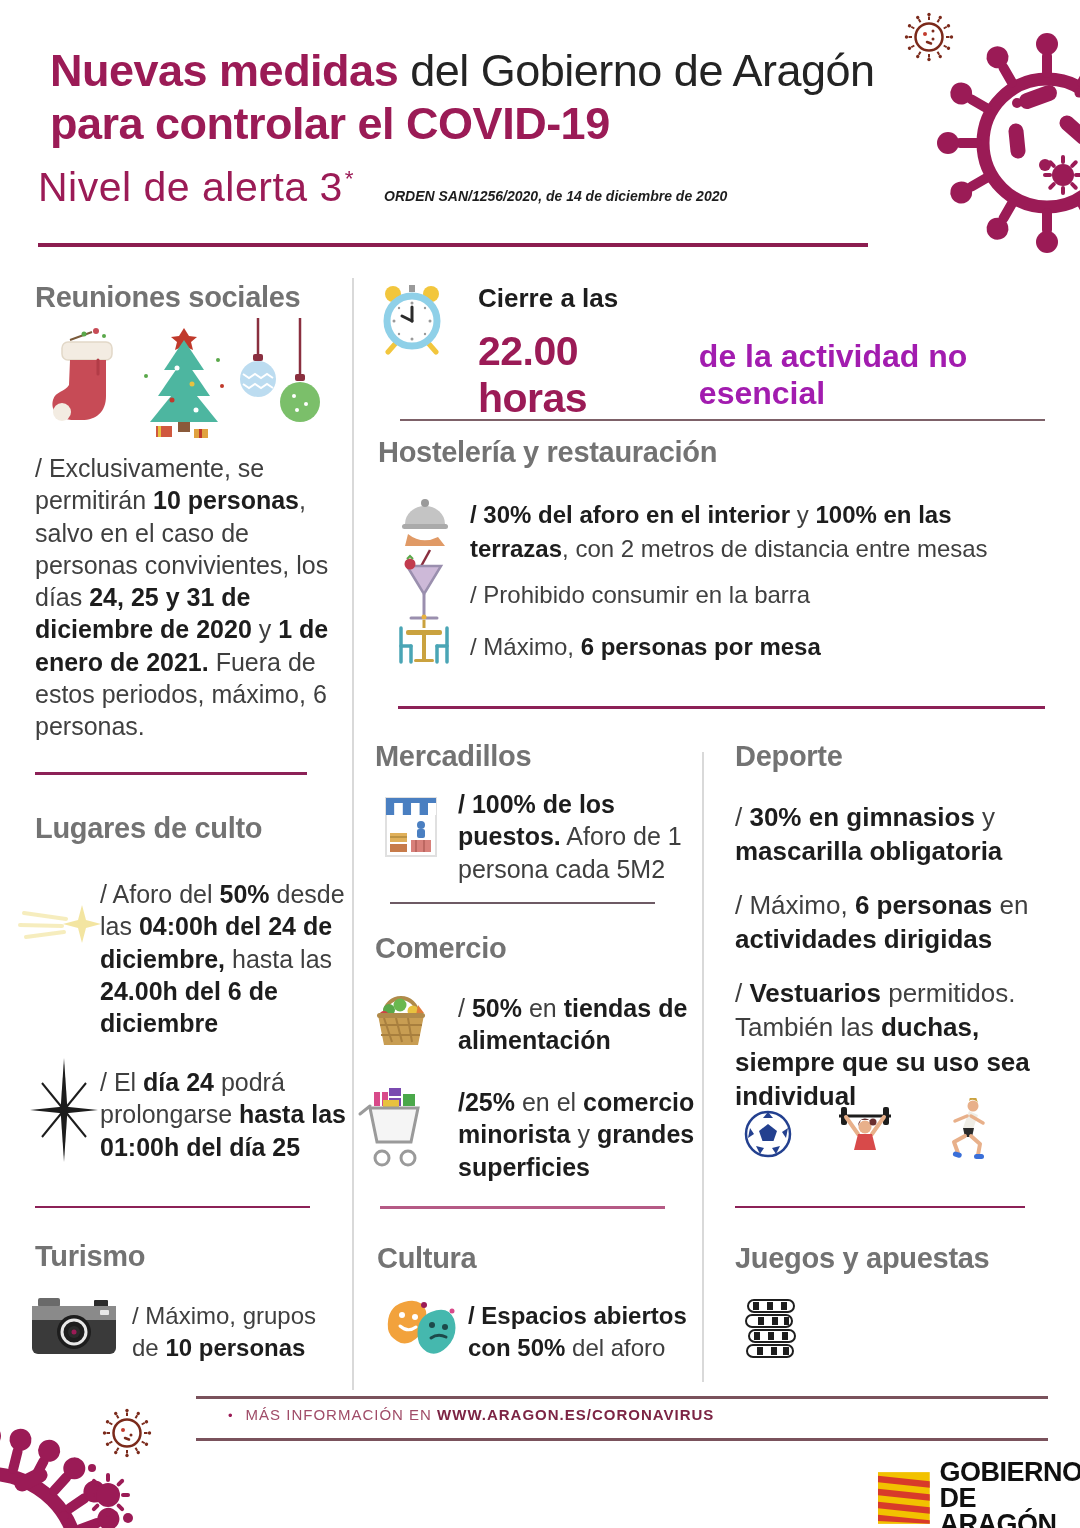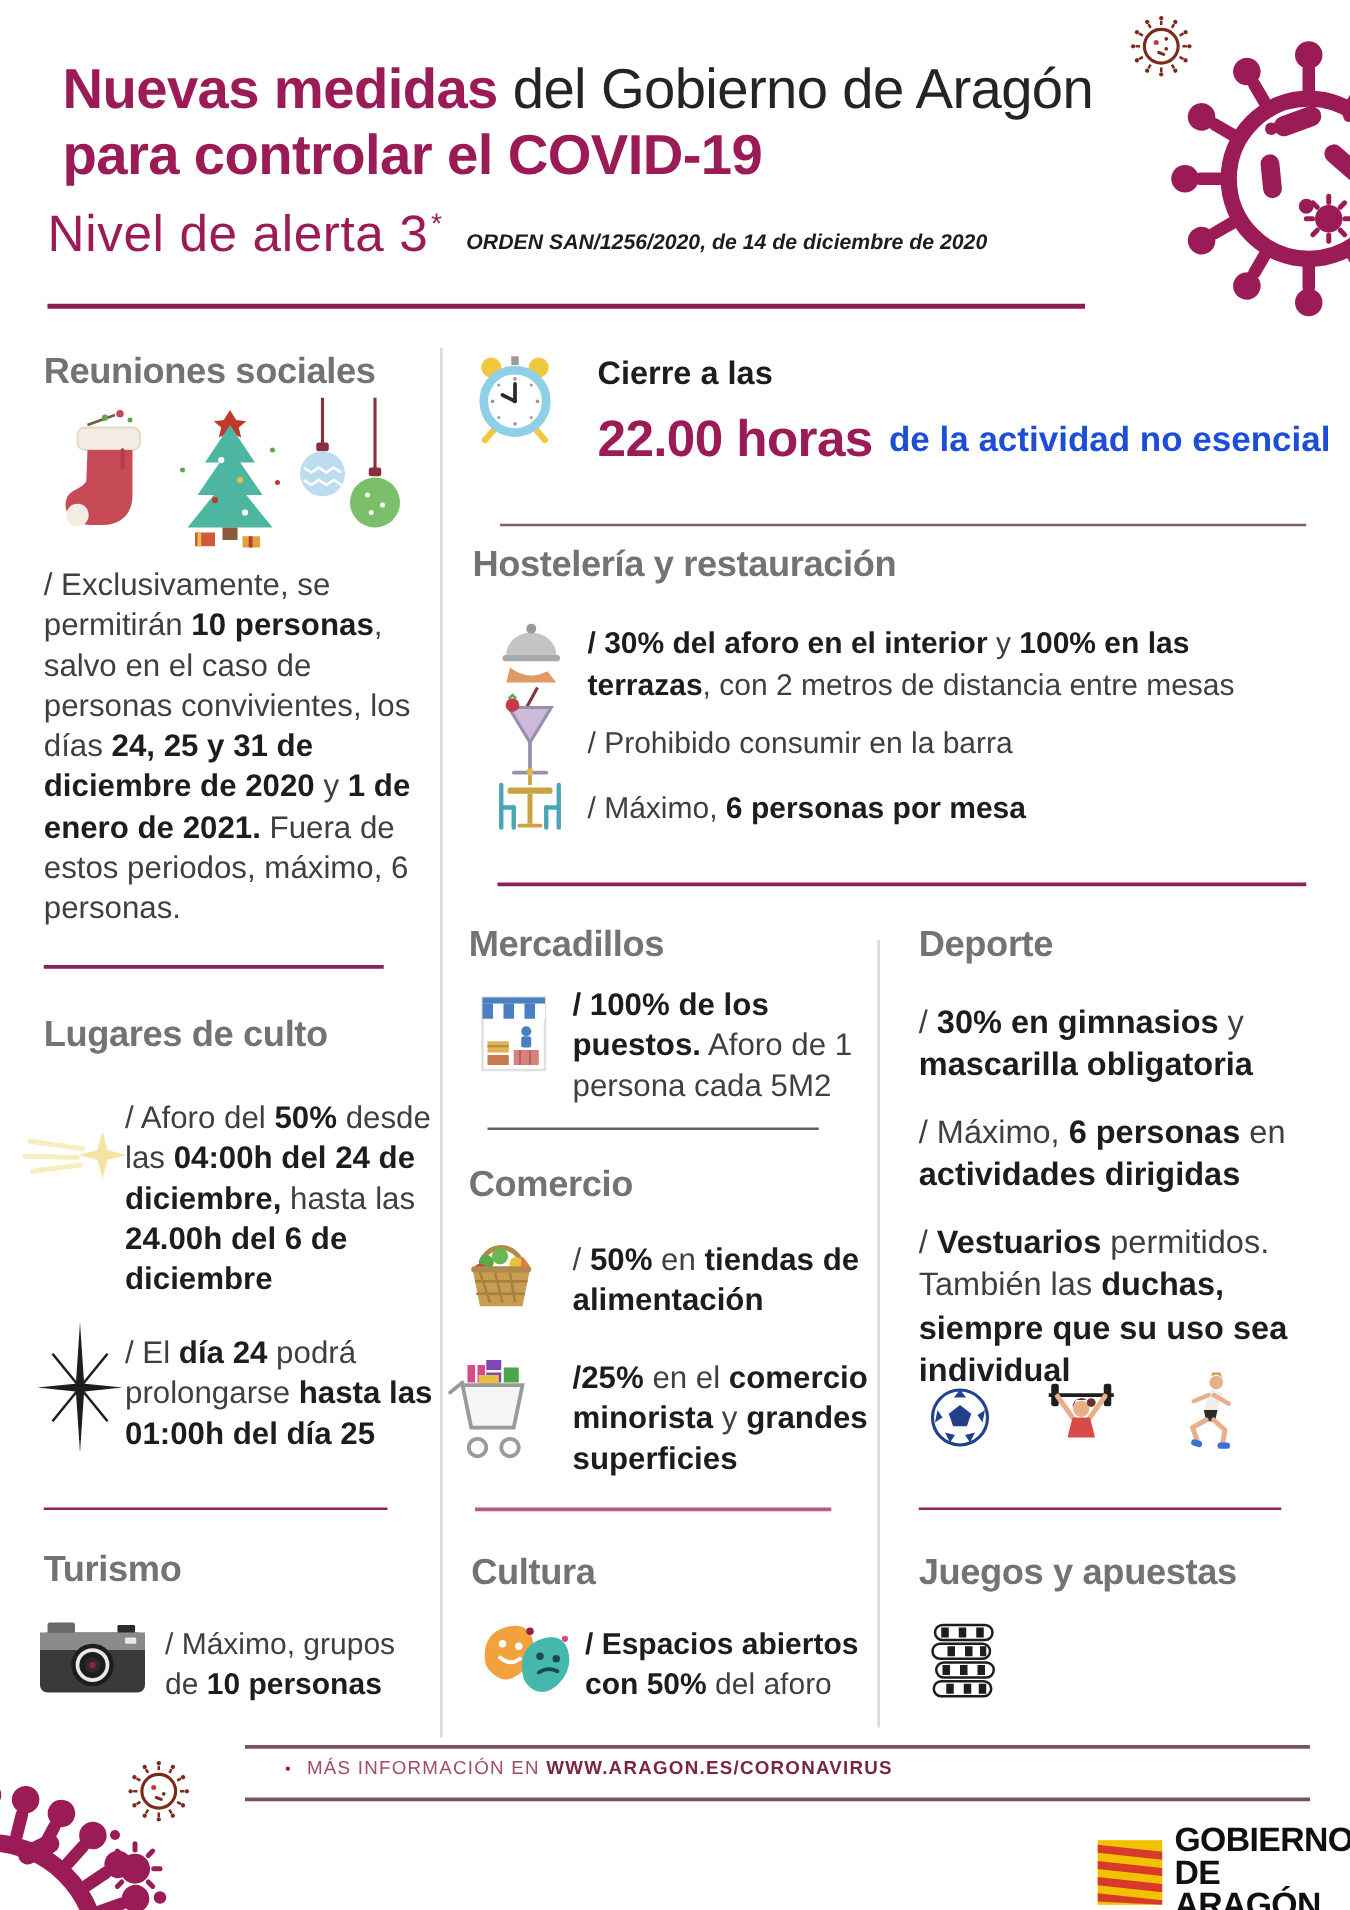--- a/index.html
+++ b/index.html
@@ -7,38 +7,38 @@
         font-family:"Liberation Sans","DejaVu Sans",sans-serif;color:#3f3f3f}
   .abs{position:absolute}
   
   .seg-n{}
   .seg-b{font-weight:bold;color:#1d1d1d}
   .seg-a{color:#9b1b56;font-weight:bold}
   .seg-p{font-weight:400;color:#242424}
   .seg-sup{vertical-align:super;font-size:55%;margin-left:2px}
   
   .title{position:absolute;left:38px;top:32px;width:850px;margin:12px;font-size:45px;line-height:1.18;font-weight:bold;color:#242424;letter-spacing:-0.5px}
-  .nivel-row{position:absolute;left:38px;top:164px;display:flex;align-items:flex-end;gap:19px}
+  .nivel-row{position:absolute;left:38px;top:164px;display:flex;align-items:flex-end;gap:30px}
   .nivel{font-size:41px;color:#9b1b56;font-weight:400;letter-spacing:0.5px}
-  .order{font-size:17px;font-style:italic;font-weight:bold;color:#1d1d1d;padding-bottom:7px}
+  .order{font-size:14px;font-style:italic;font-weight:bold;color:#1d1d1d;padding-bottom:7px}
   
   .rule{position:absolute}
   
   .h-sec{position:absolute;margin:0;font-size:29px;font-weight:bold;color:#737373;letter-spacing:-0.3px}
   
   .txt{position:absolute;font-size:25px;line-height:1.29;color:#3f3f3f}
   .txt-mid{font-size:24px;line-height:1.4}
   .txt-lg{font-size:26px;line-height:1.32}
   .txt-sm{font-size:24px;line-height:1.35}
   
   .closure{position:absolute;left:478px;top:283px}
   .closure .l1{font-size:26px;font-weight:bold;color:#1d1d1d}
   .closure .l2{display:flex;align-items:center;gap:13px;margin-top:14px}
   .closure .time{font-size:41px;font-weight:bold;color:#9b1b56;letter-spacing:-0.5px}
-  .closure .rest{font-size:28px;font-weight:bold;color:#1d4ed8}
+  .closure .rest{font-size:32px;font-weight:bold;color:#a21caf}
   
   .f-text{position:absolute;left:228px;top:1406px;font-size:15px;letter-spacing:1px;color:#a04c68;font-weight:400}
   .f-text .bullet{color:#9b1b56;margin-right:12px;font-size:13px}
   .f-text .url{font-weight:bold;color:#7c2444}
   .logo{position:absolute;left:878px;top:1459px;display:flex;gap:8px;align-items:center}
   .logo-text{font-size:27px;font-weight:bold;color:#101010;line-height:26px;letter-spacing:-0.5px}
 </style>
 </head>
 <body>
 

